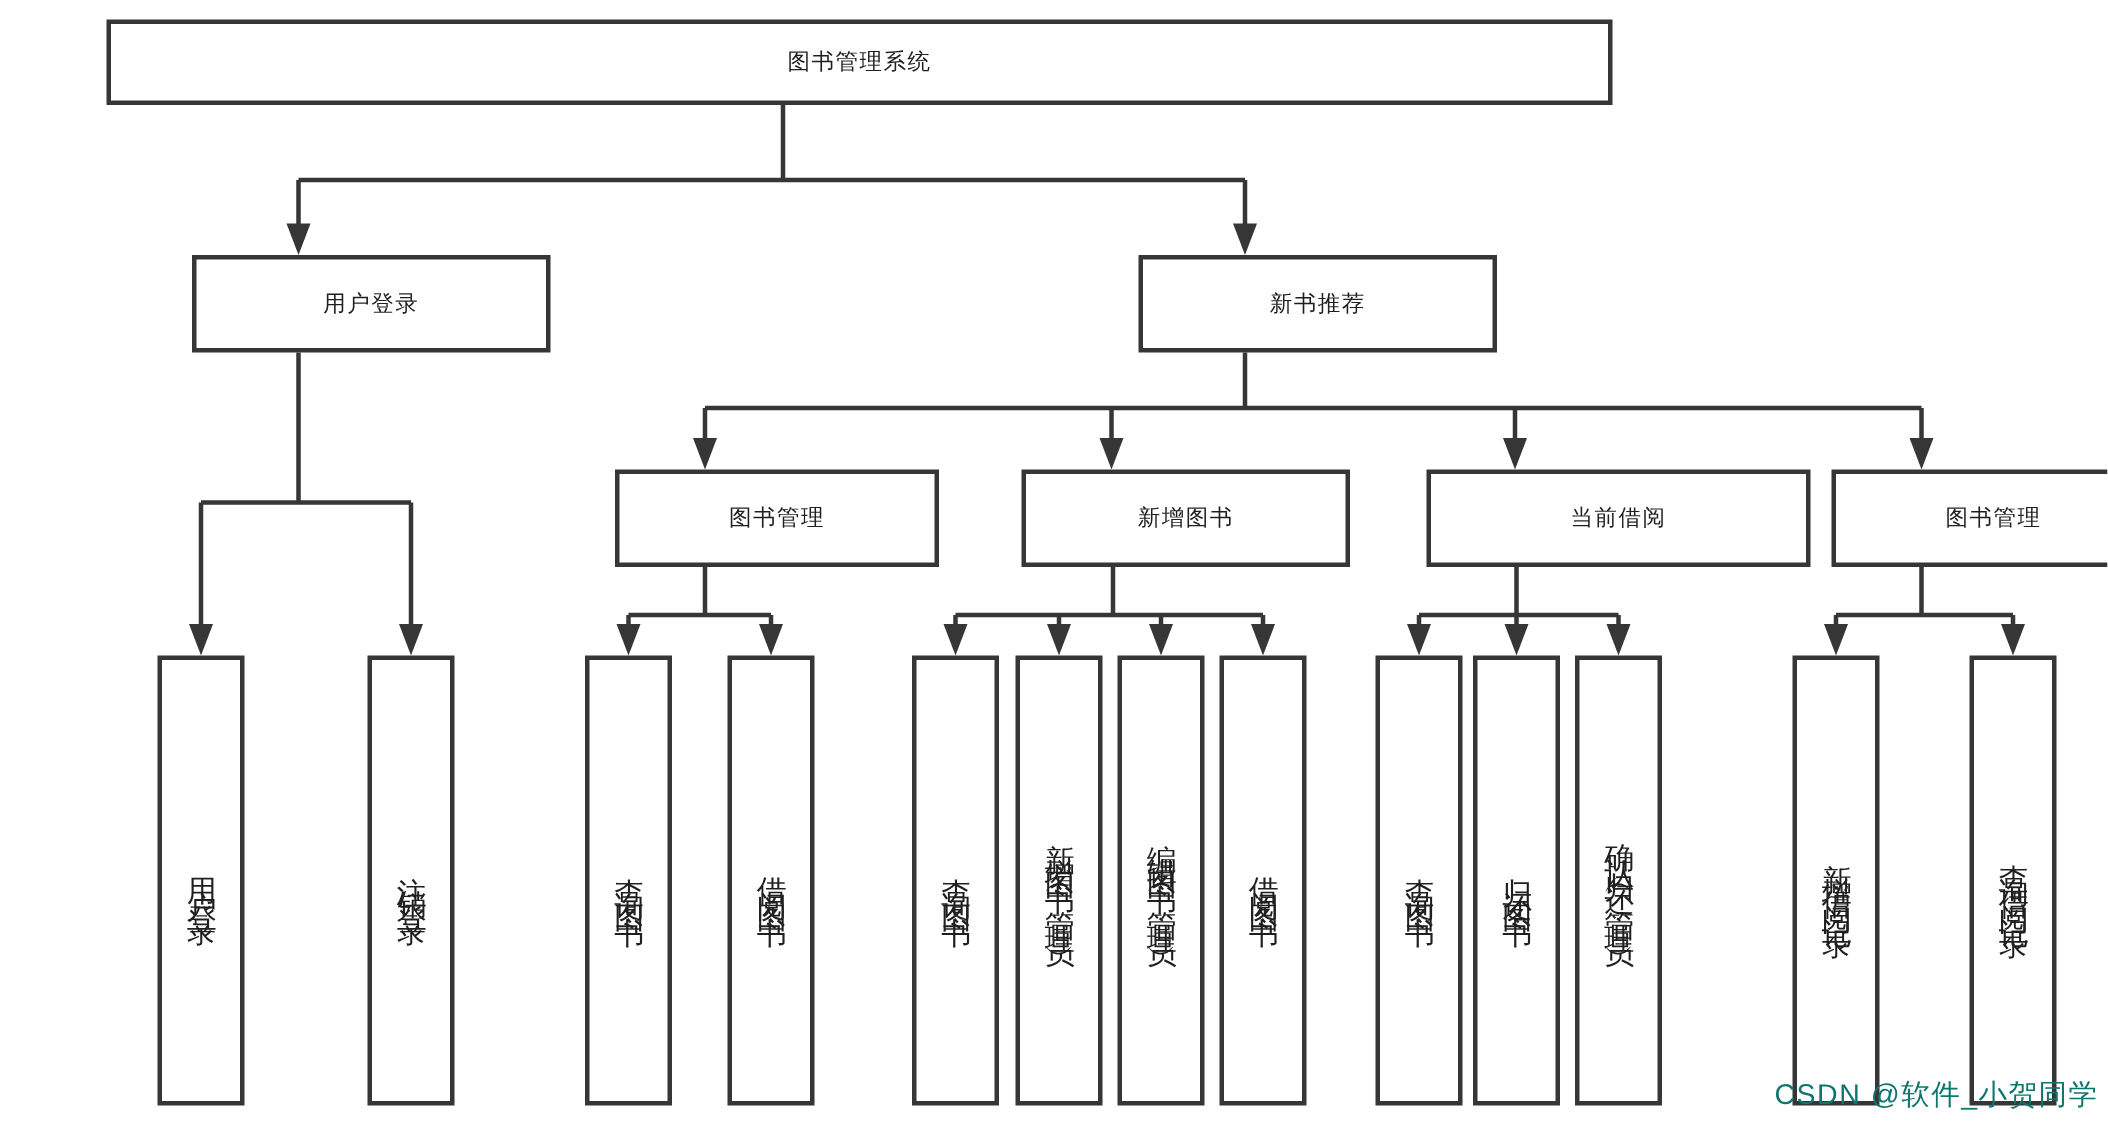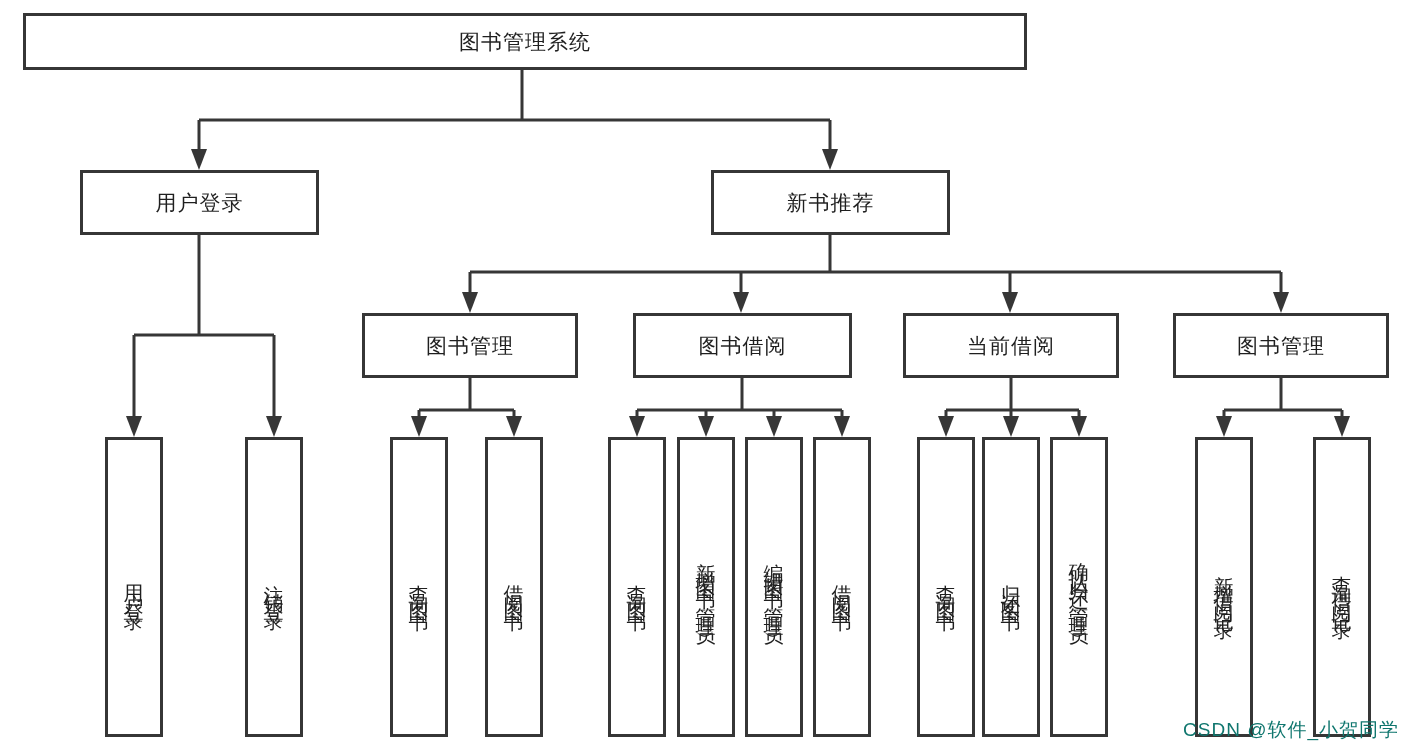--- a/index.html
+++ b/index.html
@@ -33,23 +33,24 @@
     stroke: none;
   }
   .node {
     position: absolute;
     background: #ffffff;
     border: 3px solid #363636;
     box-sizing: border-box;
     display: flex;
     align-items: center;
     justify-content: center;
-    font-size: 21px;
+    font-size: 15px;
     letter-spacing: 1px;
     white-space: nowrap;
+    margin-left: 48px;
   }
   .root-node {
     left: 23px;
     top: 13px;
     width: 1004px;
     height: 57px;
   }
   .l2-node, .l3-node {
     height: 65px;
   }
@@ -133,23 +134,23 @@
     <span>用户登录</span>
   </div>
   <div class="node l2-node" style="left:711px; top:170px; width:239px;">
     <span>新书推荐</span>
   </div>
 
   <div class="node l3-node" style="left:362px; top:313px; width:216px;">
     <span>图书管理</span>
   </div>
   <div class="node l3-node" style="left:633px; top:313px; width:219px;">
-    <span>图书借阅</span>
-  </div>
-  <div class="node l3-node" style="left:903px; top:313px; width:216px;">
+    <span>新增图书</span>
+  </div>
+  <div class="node l3-node" style="left:903px; top:313px; width:256px;">
     <span>当前借阅</span>
   </div>
   <div class="node l3-node" style="left:1173px; top:313px; width:216px;">
     <span>图书管理</span>
   </div>
 
   <div class="leaf" style="left:105px;">
     <span class="vtext">用户登录</span>
   </div>
   <div class="leaf" style="left:245px;">

